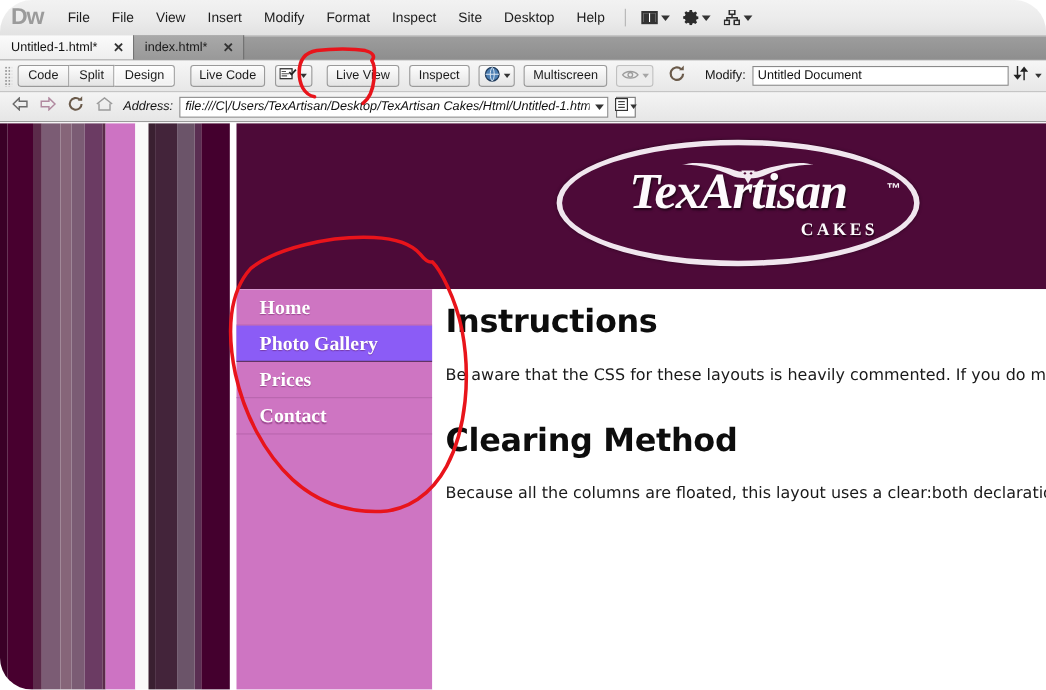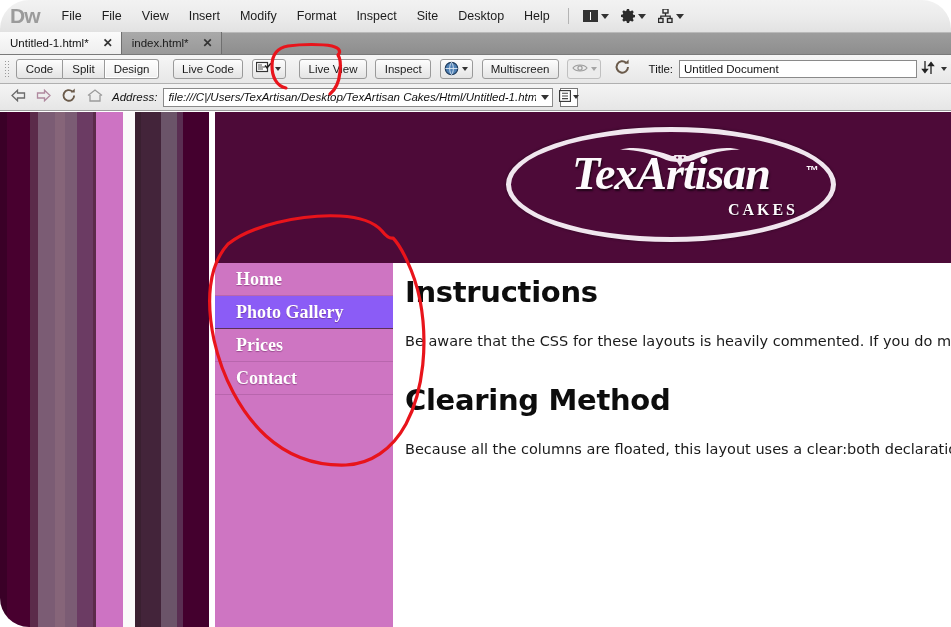--- a/index.html
+++ b/index.html
@@ -408,21 +408,21 @@
     <div class="spacer-sm"></div>
     <div style="padding:0 4px;display:flex;align-items:center;">
       <span>
         <svg width="17" height="16" viewBox="0 0 17 16">
           <path d="M14 8a5.7 5.7 0 1 1-1.9-4.3" fill="none" stroke="#6a5a4a" stroke-width="2"></path>
           <path d="M14.6 0.6v4.2h-4.2z" fill="#6a5a4a"></path>
         </svg>
       </span>
     </div>
     <div class="spacer-md"></div>
-    <div class="title-label">Title:</div>
+    <div class="title-label">Modify:</div>
     <input class="title-input" value="Untitled Document" style="">
     <div style="padding:0 4px;display:flex;align-items:center;">
       <span>
         <svg width="18" height="15" viewBox="0 0 18 15">
           <path d="M4 1v9M4 12.5L1.6 9.5h4.8z" stroke="#222" stroke-width="1.3" fill="#222"></path>
           <path d="M10 14V5M10 2.5l2.4 3H7.6z" stroke="#222" stroke-width="1.3" fill="#222"></path>
         </svg>
       </span>
       <span class="tiny-caret"></span>
     </div>

